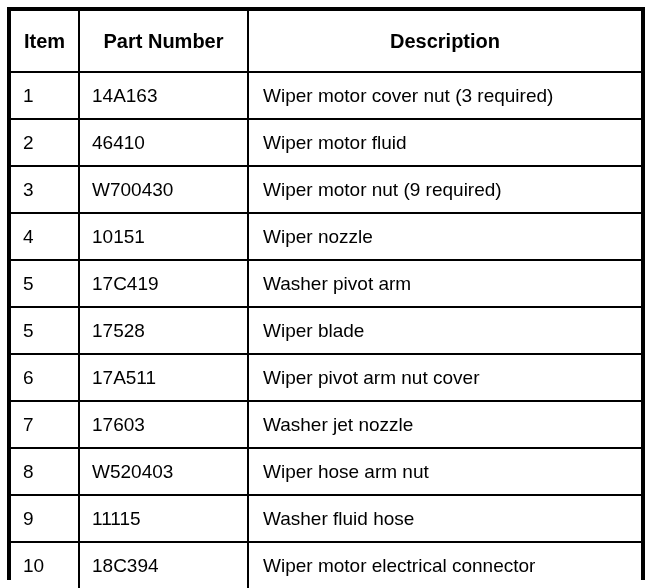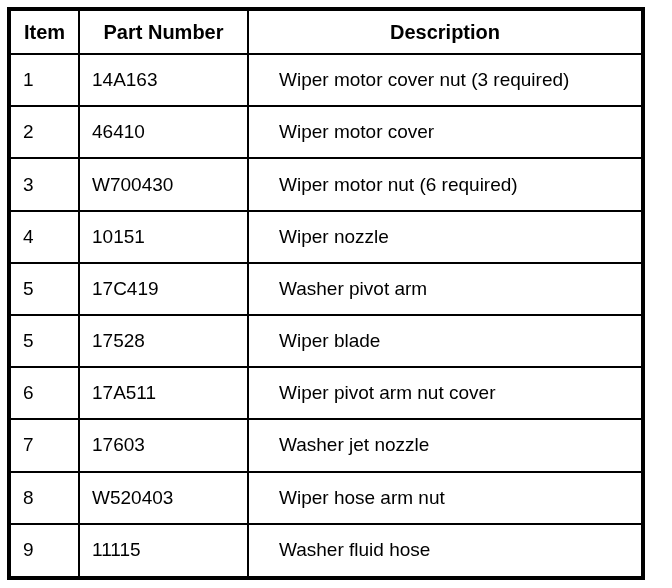--- a/index.html
+++ b/index.html
@@ -60,37 +60,37 @@
     color: #000000;
     overflow: hidden;
     white-space: nowrap;
   }
 
   
   table.parts-table thead th {
     font-weight: bold;
     font-size: 20px;
     text-align: center;
-    height: 43px;
+    height: 61px;
     padding: 0 8px;
   }
 
   
   table.parts-table tbody td {
     font-weight: normal;
     text-align: left;
   }
 
   table.parts-table tbody td.cell-item {
     padding-left: 12px;
   }
   table.parts-table tbody td.cell-part {
   }
   table.parts-table tbody td.cell-desc {
-    padding-left: 30px;
+    padding-left: 14px;
   }
 
   
   table.parts-table tr > *:first-child { border-left: none; }
   table.parts-table tr > *:last-child  { border-right: none; }
   table.parts-table thead tr:first-child > * { border-top: none; }
   table.parts-table tbody tr:last-child > *  { border-bottom: none; }
 </style>
 </head>
 <body>
@@ -115,26 +115,26 @@
 
       <tbody>
         <tr>
           <td class="cell-item">1</td>
           <td class="cell-part">14A163</td>
           <td class="cell-desc">Wiper motor cover nut (3 required)</td>
         </tr>
         <tr>
           <td class="cell-item">2</td>
           <td class="cell-part">46410</td>
-          <td class="cell-desc">Wiper motor cover</td>
+          <td class="cell-desc">Wiper motor fluid</td>
         </tr>
         <tr>
           <td class="cell-item">3</td>
           <td class="cell-part">W700430</td>
-          <td class="cell-desc">Wiper motor nut (6 required)</td>
+          <td class="cell-desc">Wiper motor nut (9 required)</td>
         </tr>
         <tr>
           <td class="cell-item">4</td>
           <td class="cell-part">10151</td>
           <td class="cell-desc">Wiper nozzle</td>
         </tr>
         <tr>
           <td class="cell-item">5</td>
           <td class="cell-part">17C419</td>
           <td class="cell-desc">Washer pivot arm</td>
@@ -157,17 +157,22 @@
         <tr>
           <td class="cell-item">8</td>
           <td class="cell-part">W520403</td>
           <td class="cell-desc">Wiper hose arm nut</td>
         </tr>
         <tr>
           <td class="cell-item">9</td>
           <td class="cell-part">11115</td>
           <td class="cell-desc">Washer fluid hose</td>
         </tr>
+        <tr>
+          <td class="cell-item">10</td>
+          <td class="cell-part">18C394</td>
+          <td class="cell-desc">Wiper motor electrical connector</td>
+        </tr>
       </tbody>
     </table>
   </div>
 
 </div>
 
 </body></html>

